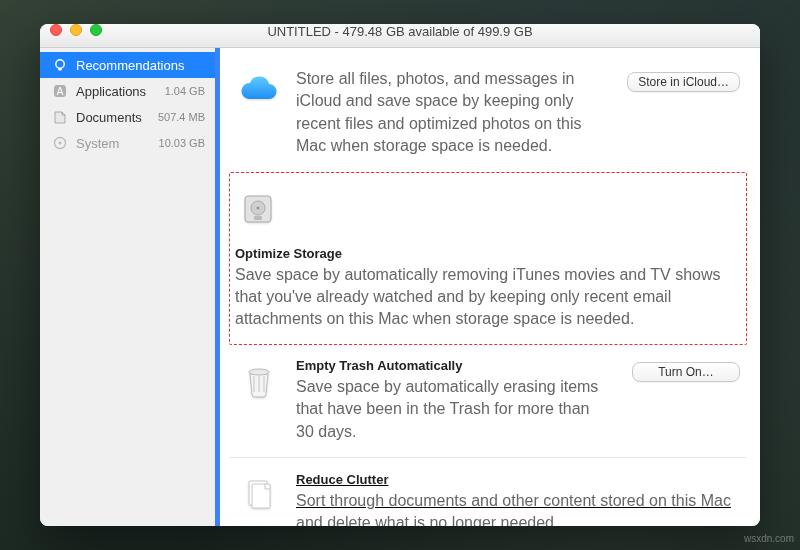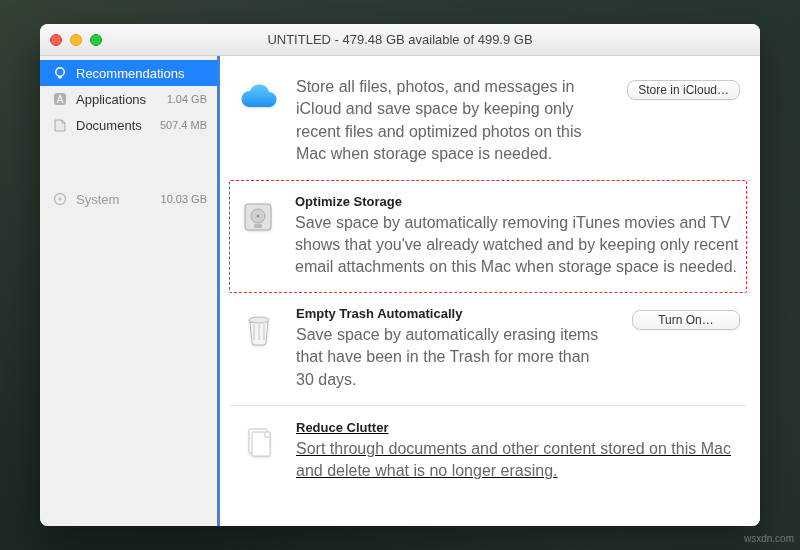--- a/index.html
+++ b/index.html
@@ -4,39 +4,39 @@
   <style>
     * { box-sizing: border-box; margin: 0; padding: 0; font-family: -apple-system, "Helvetica Neue", Arial, sans-serif; }
     body { width: 800px; height: 550px; background: linear-gradient(135deg, #3a4a3a 0%, #2b3b3b 40%, #1a2a2a 100%); position: relative; overflow: hidden; }
     .desktop-overlay { position:absolute; inset:0; background: radial-gradient(circle at 80% 80%, rgba(200,210,200,0.12), transparent 60%), linear-gradient(to top, rgba(20,30,20,0.6), rgba(40,50,45,0.3)); }
     .window {
       position: absolute; top: 24px; left: 40px; width: 720px; height: 502px;
       background: #f5f5f5; border-radius: 8px; box-shadow: 0 18px 50px rgba(0,0,0,0.45);
       display: flex; flex-direction: column; overflow: hidden;
     }
     .titlebar {
-      height: 32px; background: linear-gradient(#fafafa,#e8e8e8); border-bottom: 1px solid #d0d0d0;
-      display: flex; align-items: center; position: relative; flex-shrink: 0;
+      height: 24px; background: linear-gradient(#fafafa,#e8e8e8); border-bottom: 1px solid #d0d0d0;
+      display: flex; position: relative; flex-shrink: 0;
     }
     .traffic { display:flex; gap:8px; margin-left:10px; }
     .tl { width:12px; height:12px; border-radius:50%; }
     .tl.red{background:#ff5f57;border:0.5px solid #e0443e;} .tl.yel{background:#ffbd2e;border:0.5px solid #dea123;} .tl.grn{background:#28c940;border:0.5px solid #1aab29;}
     .title { position:absolute; left:0; right:0; text-align:center; font-size:13px; color:#444; pointer-events:none; }
     .body { flex:1; display:flex; min-height:0; }
-    .sidebar { width:180px; background:#f0f0f0; border-right:3px solid #3b82f6; padding-top:4px; }
+    .sidebar { width:180px; background:#f0f0f0; border-right:5px solid #3b82f6; padding-top:4px; }
     .sb-item { display:flex; align-items:center; gap:8px; padding:5px 10px 5px 12px; font-size:13px; color:#333; }
     .sb-item.active { background:#1f83ff; color:#fff; }
     .sb-item .size { margin-left:auto; font-size:11px; color:#888; }
     .sb-item.active .size { color:#e0ecff; }
-    .sb-item.dim { color:#9a9a9a;margin-top:48px; }
+    .sb-item.dim { color:#9a9a9a; }
     .sb-icon { width:16px; height:16px; display:flex; align-items:center; justify-content:center; flex-shrink:0; }
     .content { flex:1; background:#fff; overflow:auto; padding: 6px 14px 10px 10px; }
     .rec { display:flex; gap:14px; padding:14px 6px; border-bottom:1px solid #e4e4e4; align-items:flex-start; }
     .rec:last-child { border-bottom:none;text-decoration:underline; }
-    .rec.highlight { border:1.5px dashed #e03030; border-radius:2px; padding:13px 5px; margin:-1px; }
+    .rec.highlight { border:1.5px dashed #e03030; border-radius:2px; padding:13px 5px; margin:-1px;flex-direction:column; }
     .rec-icon { width:46px; height:46px; flex-shrink:0; display:flex; align-items:center; justify-content:center; }
     .rec-text { flex:1; min-width:0; }
     .rec-title { font-size:13px; font-weight:600; color:#222; margin-bottom:3px; }
     .rec-desc { font-size:16px; color:#666; line-height:1.4; }
     .rec-action { width:118px; flex-shrink:0; display:flex; justify-content:flex-end; align-items:flex-start; padding-top:4px; }
     .mac-btn { background:linear-gradient(#fff,#f2f2f2); border:1px solid #c8c8c8; border-radius:8px; font-size:12px; color:#333; padding:2px 10px; min-width:108px; text-align:center; box-shadow:0 1px 0 rgba(0,0,0,0.04); cursor:pointer; }
     .loading { font-size:12px; color:#aaa; padding:0 10px; }
     
     .icon-cloud svg, .icon-trash svg, .icon-hdd svg, .icon-doc svg { filter: drop-shadow(0 1px 1px rgba(0,0,0,0.15)); }
     .watermark{ position:absolute; right:6px; bottom:6px; font-size:10px; color:rgba(255,255,255,0.35);text-align:right; }
@@ -163,21 +163,21 @@
       <div class="rec">
         <div class="rec-icon icon-doc">
           <svg width="46" height="46" viewBox="0 0 46 46">
               <rect x="13" y="9" width="18" height="24" rx="1" fill="#fff" stroke="#c8c8c8"></rect>
               <rect x="16" y="12" width="18" height="24" rx="1" fill="#fff" stroke="#c8c8c8"></rect>
               <path d="M29 12 v5 h5" fill="none" stroke="#c8c8c8"></path>
             </svg>
         </div>
         <div class="rec-text">
           <div class="rec-title">Reduce Clutter</div>
-          <div class="rec-desc">Sort through documents and other content stored on this Mac and delete what is no longer erasing.</div>
+          <div class="rec-desc">Sort through documents and other content stored on this Mac and delete what is no longer needed.</div>
         </div>
       </div>
 
     </div>
   </div>
 </div>
 
 <div class="watermark">wsxdn.com</div>
 
 </body></html>

